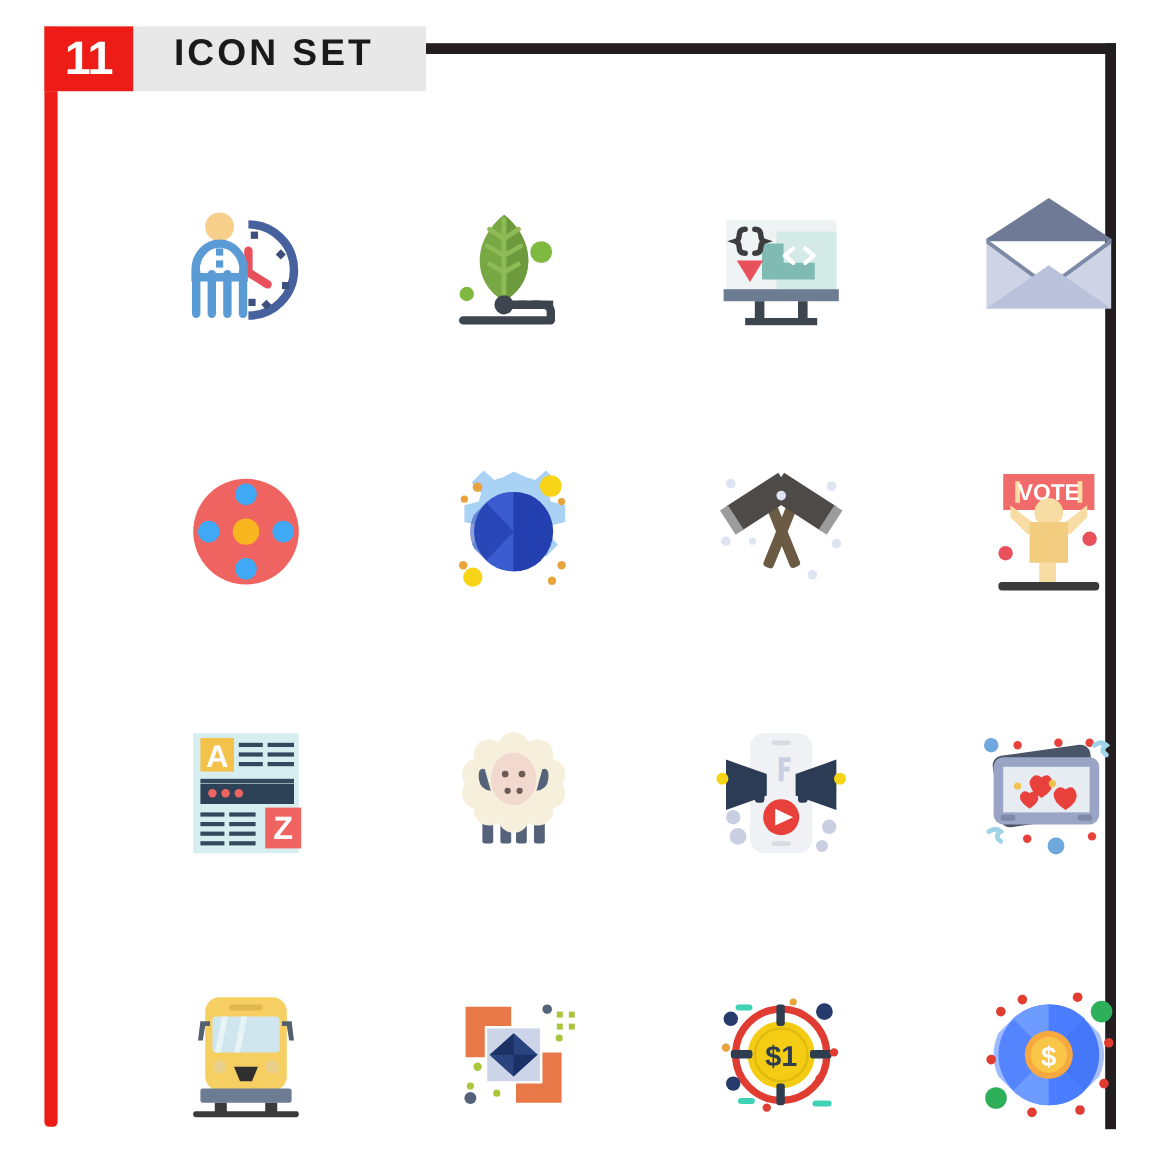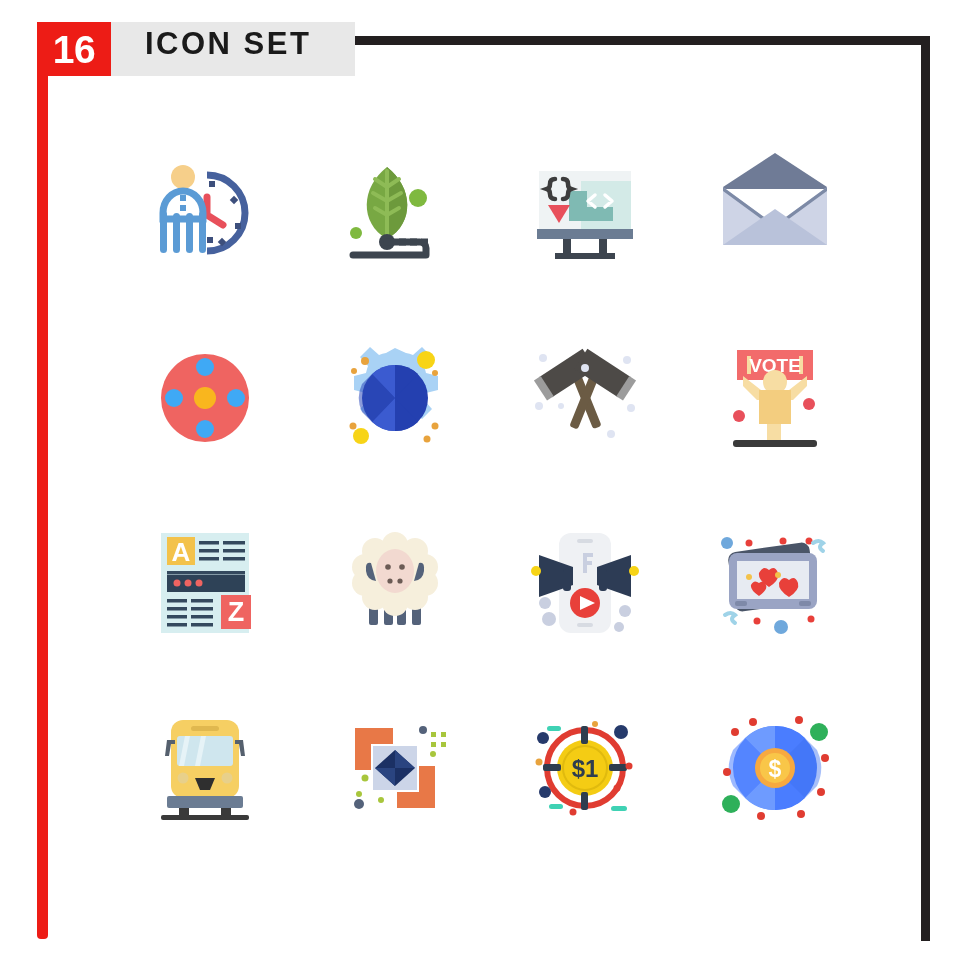--- a/index.html
+++ b/index.html
@@ -85,27 +85,28 @@
     color: #1a1a1a;
     font-size: 31px;
     font-weight: bold;
     letter-spacing: 2.5px;
   }
 
   
   #icon-grid {
     position: absolute;
     left: 110px;
-    top: 120px;
+    top: 132px;
     width: 790px;
     display: grid;
     grid-template-columns: repeat(4, 190px);
     grid-template-rows: repeat(4, 185px);
     column-gap: 0px;
     row-gap: 0px;
+    gap: 33px;
   }
   .icon-cell {
     width: 190px;
     height: 185px;
     display: flex;
     align-items: center;
     justify-content: center;
   }
   .icon-cell svg {
     display: block;
@@ -114,21 +115,21 @@
 </head>
 <body>
 
 <div id="stage">
 
   <div class="frame-top"></div>
   <div class="frame-right"></div>
   <div class="frame-left-red"></div>
 
   <div class="header-band"></div>
-  <div class="header-count">16</div>
+  <div class="header-count">11</div>
   <div class="header-title">ICON SET</div>
 
   <div id="icon-grid">
 
     <div class="icon-cell">
       <svg width="120" height="120" viewBox="0 0 120 120">
         <path d="M62 22 a38 38 0 0 1 0 76" fill="none" stroke="#46619d" stroke-width="7"></path>
         <rect x="64" y="28" width="6" height="6" fill="#3d4f7c"></rect>
         <rect x="86" y="44" width="6" height="6" fill="#3d4f7c" transform="rotate(45 89 47)"></rect>
         <rect x="90" y="70" width="6" height="6" fill="#3d4f7c"></rect>

